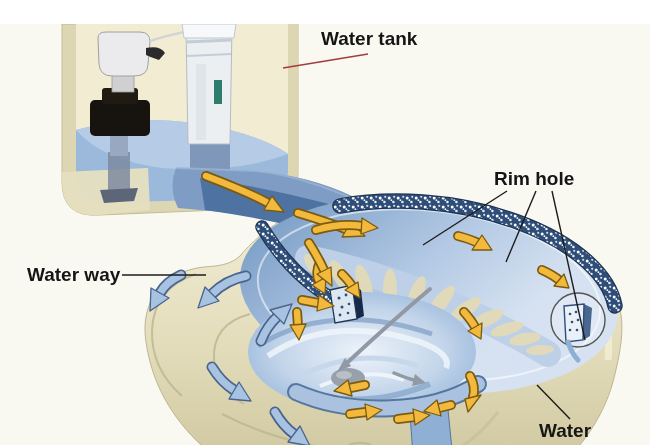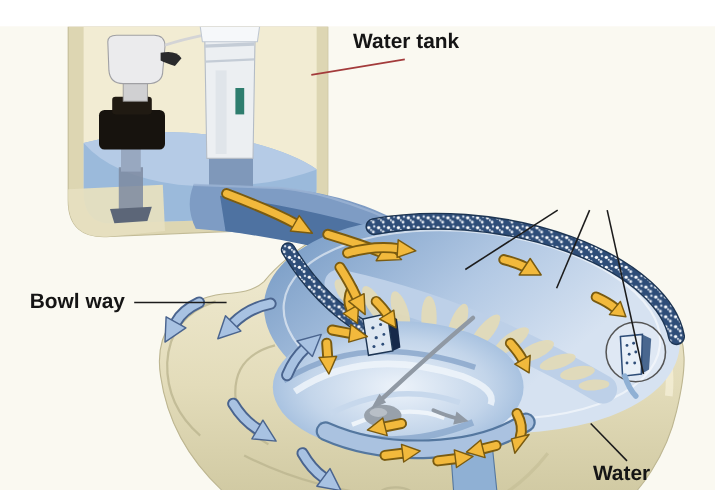--- a/index.html
+++ b/index.html
@@ -262,16 +262,17 @@
     <path d="M 283 44 L 368 30" stroke="#a33b3b" stroke-width="1.6"></path>
     <path class="lead" d="M 507 167 L 423 221"></path>
     <path class="lead" d="M 536 167 L 506 238"></path>
     <path class="lead" d="M 552 167 L 585 316"></path>
     <path class="lead" d="M 122 251 L 206 251"></path>
     <path class="lead" d="M 537 361 L 570 395"></path>
   </g>
 </svg>
 
 <div class="label" style="left:321px;top:4px">Water tank</div>
-<div class="label" style="left:27px;top:240px">Bowl way</div>
+<div class="label" style="left:494px;top:144px">Rim hole</div>
+<div class="label" style="left:27px;top:240px">Water way</div>
 <div class="label" style="left:539px;top:396px">Water</div>
 
 </div>
 
 </body></html>

